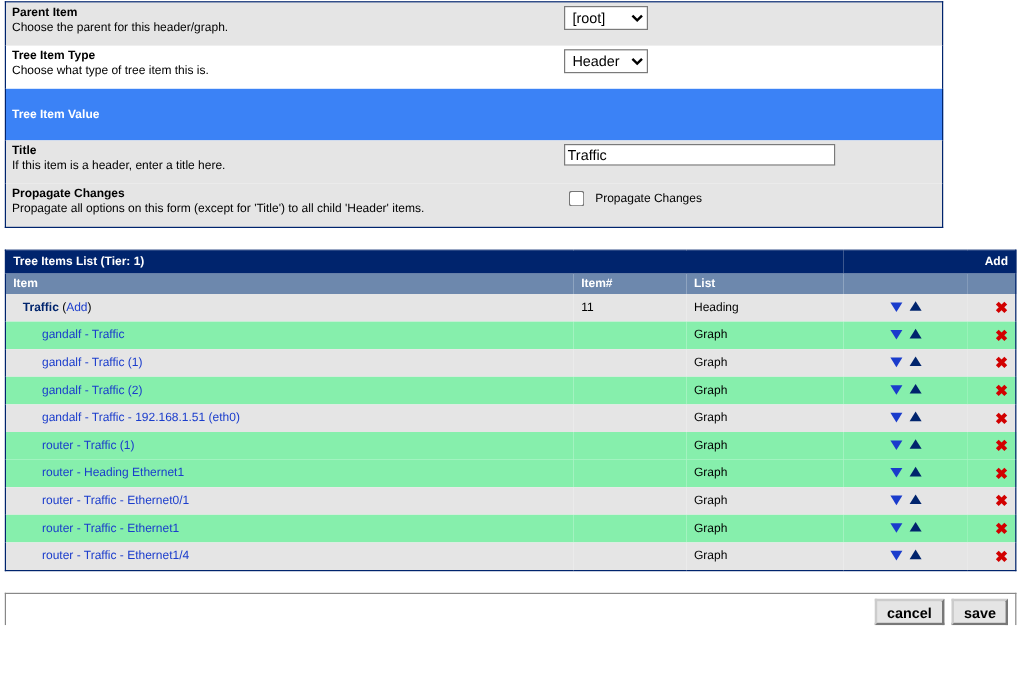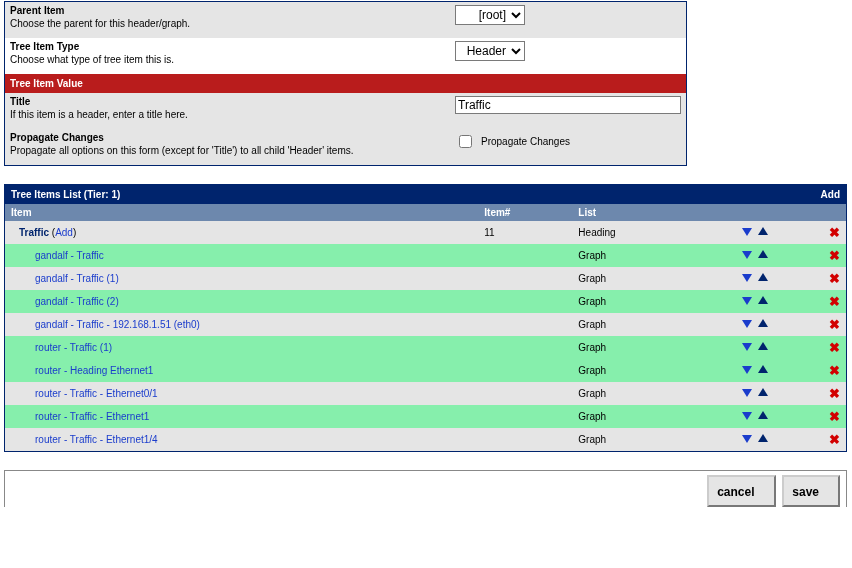--- a/index.html
+++ b/index.html
@@ -8,49 +8,49 @@
     font-family: Verdana, Arial, sans-serif;
     font-size: 10px;
     background: #fff;
     color: #000;
   }
   .page {
     width: 852px;
     box-sizing: border-box;
   }
   .form-table {
-    width: 683px;
+    width: 782px;
     margin: 1px 4px 0 4px;
     border-collapse: collapse;
     border: 1px solid #00246d;
   }
   .form-row td {
     padding: 3px 5px 9px 5px;
     vertical-align: top;
   }
   .form-row.alt { background: #e5e5e5; }
   .form-row .label-cell { width: 450px; }
   .form-row .label-cell b { display: block; font-weight: bold; font-size: 10px; margin-bottom: 2px;}
   .form-row .label-cell span { font-size: 10px; }
   .section-header td {
-    background: #b91c1c;
+    background: #3b82f6;
     color: #fff;
     font-weight: bold;
-    padding: 4px 5px;
+    padding: 16px 5px;
     font-size: 10px;
   }
   select, input[type="text"] {
     font-family: Arial, sans-serif;
     font-size: 12px;
     border: 1px solid #7a7a7a;
     background: #fff;
     padding: 1px 2px;
   }
   .title-input { width: 220px; }
-  .tree-select { min-width: 70px; text-align: right; }
+  .tree-select { min-width: 70px; }
   .sorting-select { width: 195px; }
   .checkbox-wrap { display: inline-flex; align-items: center; gap: 6px; font-size: 10px; }
   .checkbox-wrap input { width: 13px; height: 13px; }
 
   .list-table {
     width: 843px;
     margin: 18px 4px 16px 4px;
     border-collapse: collapse;
     border: 1px solid #00246d;
   }
@@ -93,23 +93,23 @@
     padding: 4px 6px 0 6px;
     text-align: right;
     box-sizing: border-box;
   }
   .footer-bar button {
     font-family: Verdana, Arial, sans-serif;
     font-size: 12px;
     font-weight: bold;
     background: #e5e5e5;
     border: 2px outset #ccc;
-    padding: 2px 19px 0 8px;
+    padding: 2px 8px 0 8px;
     margin-left: 4px;
-    height: 32px;
+    height: 22px;
     overflow: hidden;
     vertical-align: bottom;
   }
   .col-item { width: 500px; }
   .col-num { width: 90px; }
   .col-val { width: 130px; }
   .indent1 { padding-left: 8px; display: inline-block; }
   .indent2 { padding-left: 24px; display: inline-block; }
 </style>
 </head>

